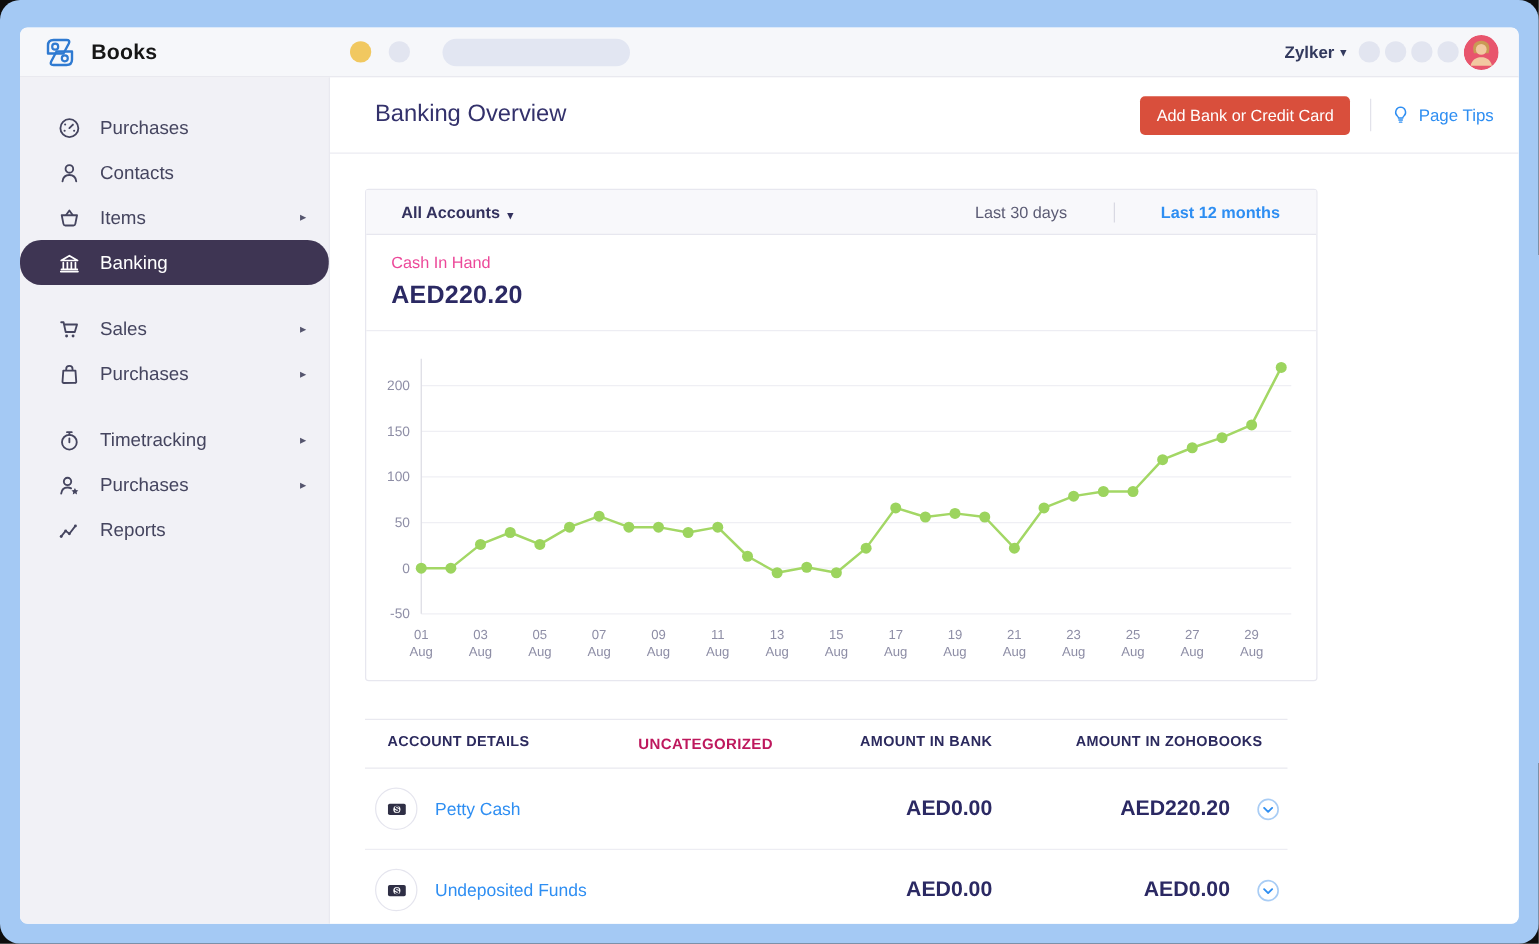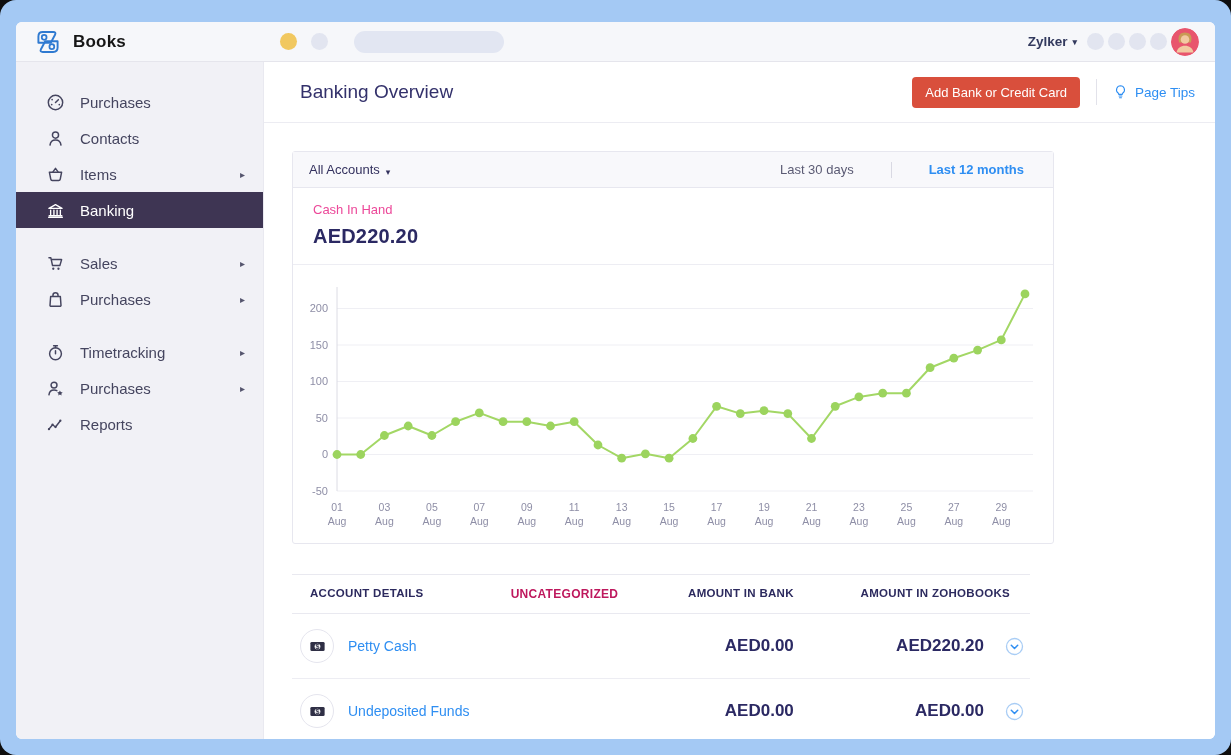--- a/index.html
+++ b/index.html
@@ -34,40 +34,40 @@
   .icon-circle { width:17px; height:17px; border-radius:50%; background:#e2e5f0; }
   .avatar { width:28px; height:28px; border-radius:50%; overflow:hidden; display:flex; }
   
   .body-row { flex:1; display:flex; min-height:0; }
   .sidebar { flex:0 0 248px; background:#f1f1f6; border-right:1px solid #e9e9f0; padding-top:22px; }
   .side-item {
     height:36px; display:flex; align-items:center; gap:15px;
     padding:0 18px 0 30px; color:#45455f; font-size:15px; cursor:pointer;
   }
   .side-item.group-break { margin-top:17px; }
-  .side-item.selected { background:#3e3553; color:#fff; }
+  .side-item.selected { background:#3e3553; color:#fff;border-radius:17px; }
   .s-icon { width:19px; height:19px; display:flex; flex:0 0 19px; }
   .s-icon svg { width:100%; height:100%; }
   .s-label { flex:1; }
   .s-arrow { font-size:10px; color:#55556e; }
   .main { flex:1; background:#fff; padding:0 20px 0 28px; overflow:hidden; }
   
   .page-head { display:flex; align-items:center; height:60px; }
   .page-title { flex:1; font-size:19px; color:#33316b; margin-left:8px; }
   .add-btn {
     background:#d94f3c; color:#fff; border:none; border-radius:4px;
     font-size:13px; padding:8px 13px; font-family:inherit; cursor:pointer;
   }
   .head-sep { width:1px; height:26px; background:#e2e2ea; margin:0 16px; }
   .page-tips { color:#2e8ef2; font-size:13.5px; display:flex; align-items:center; gap:7px; cursor:pointer; }
   .head-divider { height:1px; background:#ececf2; margin:0 -20px 0 -28px; }
   
   .card { width:762px; margin-top:28px; border:1px solid #e7e7ef; border-radius:3px; background:#fff; }
   .card-head { background:#f8f8fb; border-bottom:1px solid #e7e7ef; display:flex; align-items:center; padding:8px 16px; }
-  .filter { font-size:13px; font-weight:400; color:#33315e; display:flex; align-items:flex-end; gap:6px; cursor:pointer; }
+  .filter { font-size:13px; font-weight:700; color:#33315e; display:flex; align-items:flex-end; gap:6px; cursor:pointer;margin-left:12px; }
   .filter .caret { color:#33315e; }
   .ranges { margin-left:auto; display:flex; align-items:center;gap:24px; }
   .range { font-size:13px; color:#5b5b74; padding:2px 13px; cursor:pointer; }
   .range.active { color:#2e8ef2; font-weight:700; }
   .range-sep { width:1px; height:16px; background:#d9d9e3; }
   .summary { padding:14px 20px 16px; border-bottom:1px solid #ededf3; }
   .summary-label { font-size:13px; color:#ec4899; margin-bottom:8px; }
   .summary-value { font-size:20px; font-weight:700; color:#2b2963; letter-spacing:.2px; }
   .chart-wrap { padding:8px 4px 4px; }
   

